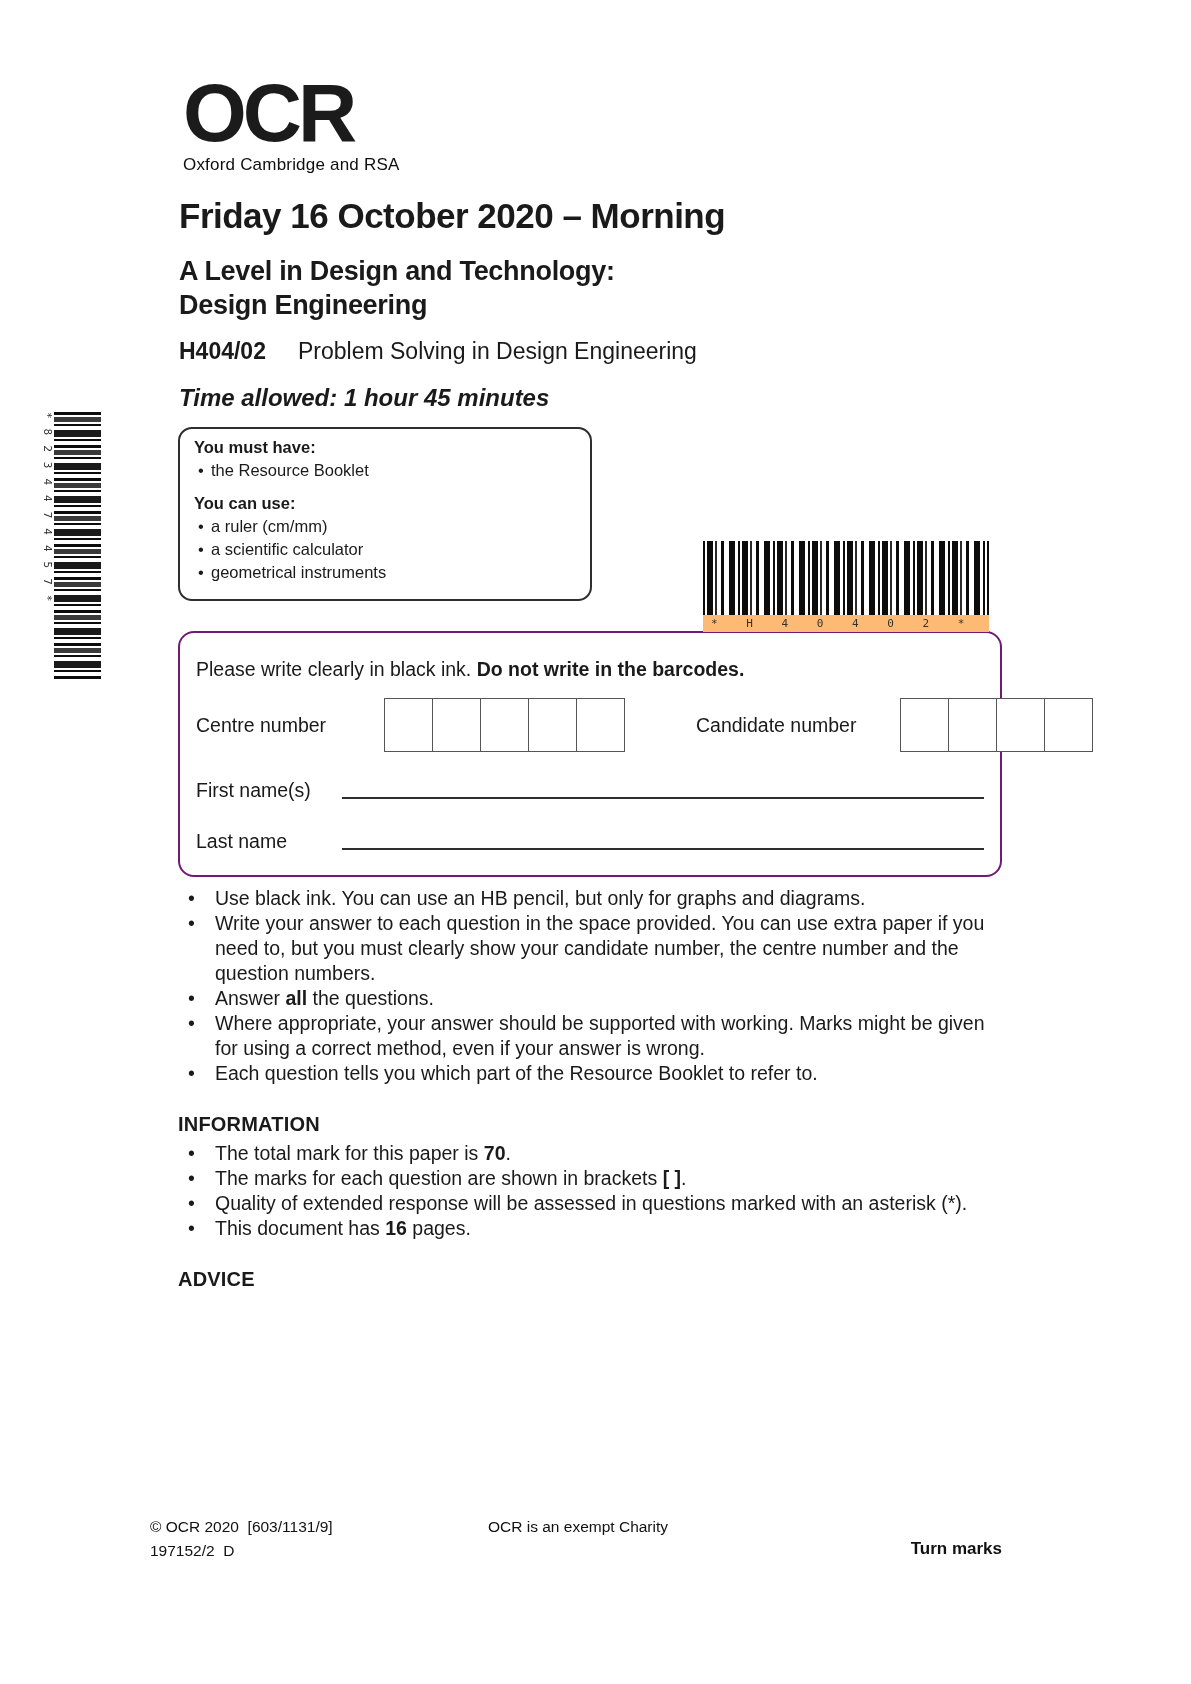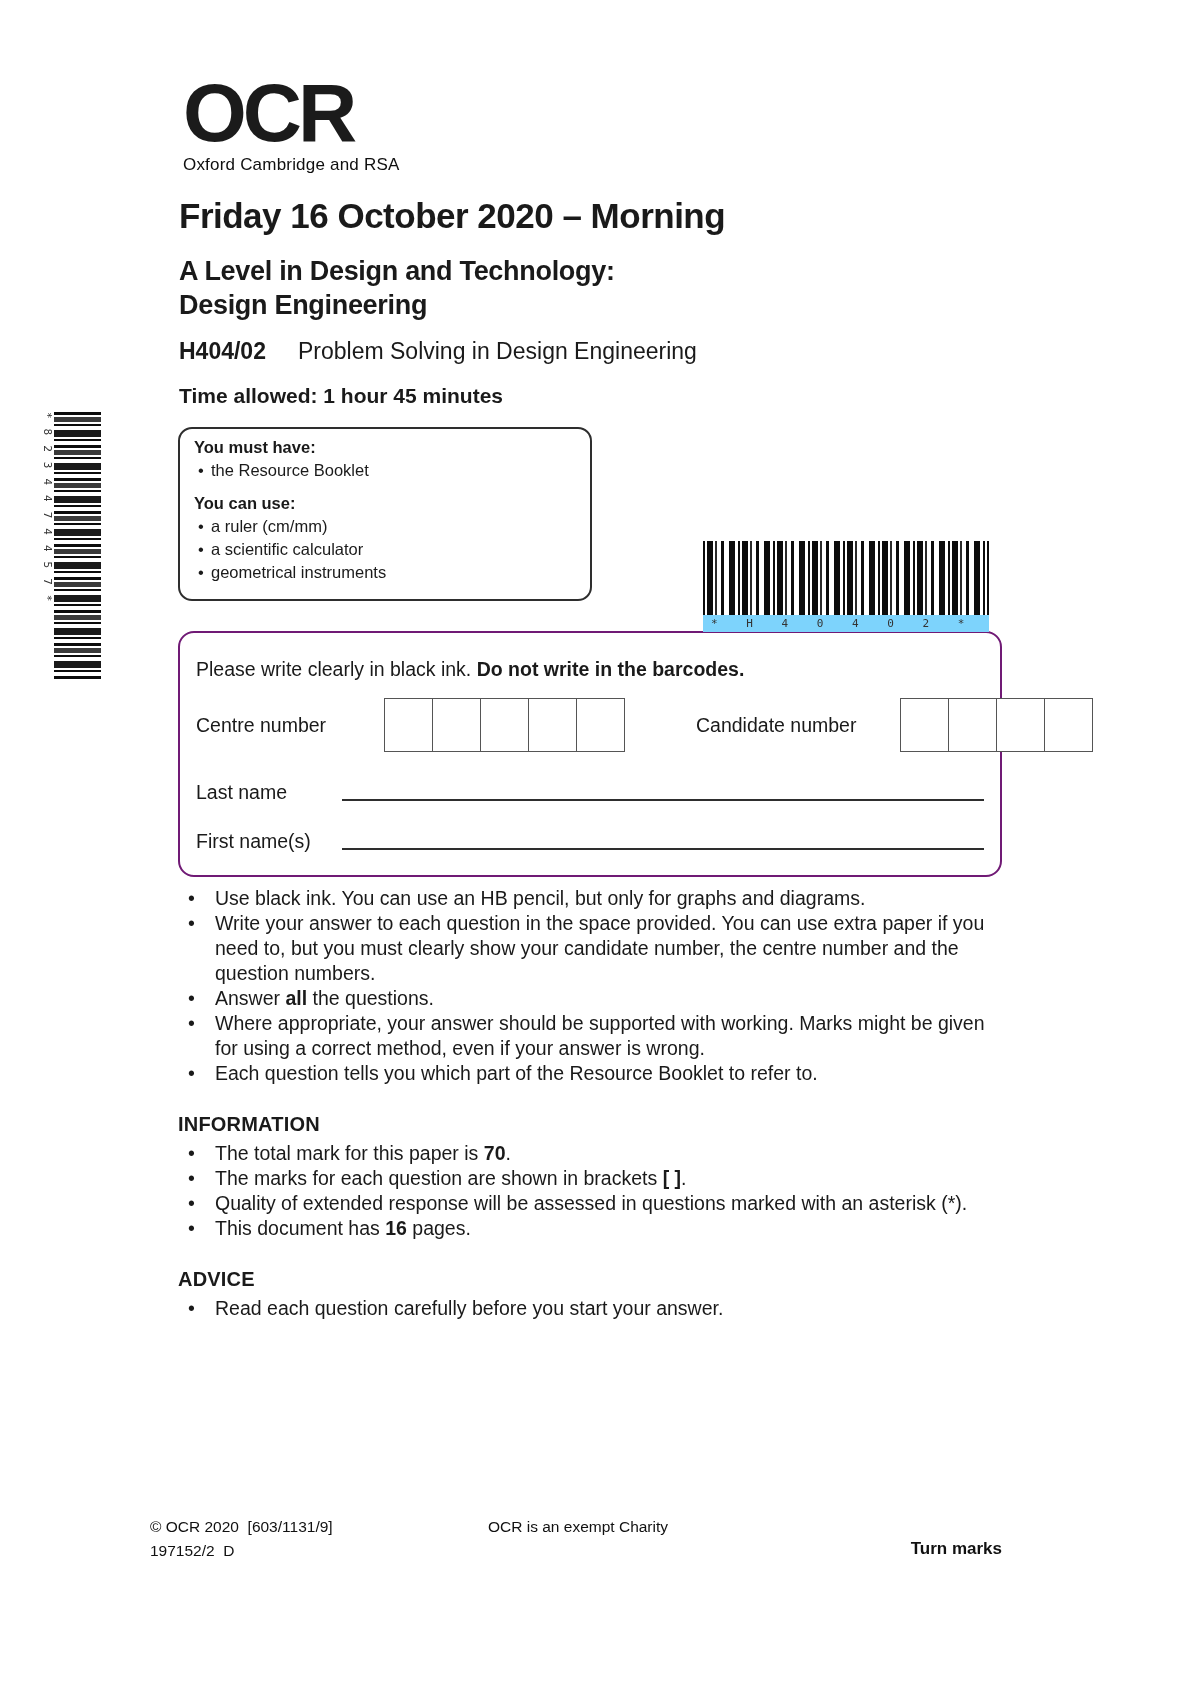--- a/index.html
+++ b/index.html
@@ -12,21 +12,21 @@
 
   
   .logo{position:absolute;left:183px;top:74px;}
   .logo-text{font-size:82px;font-weight:bold;letter-spacing:-4px;line-height:0.95;color:#1b1b1b;}
   .logo-tagline{font-size:17px;margin-top:3px;color:#0f0f0f;letter-spacing:0.2px;}
 
   .title{position:absolute;left:179px;top:196px;font-size:35px;font-weight:bold;letter-spacing:-0.5px;}
   .subtitle{position:absolute;left:179px;top:254px;font-size:27px;font-weight:bold;line-height:34px;letter-spacing:-0.3px;}
   .paper-line{position:absolute;left:179px;top:338px;font-size:23px;}
   .paper-code{font-weight:bold;margin-right:32px;}
-  .time{position:absolute;left:179px;top:384px;font-size:21px;font-weight:bold;}
+  .time{position:absolute;left:179px;top:384px;font-size:24px;font-weight:bold;font-style:italic;}
 
   
   .materials{
     position:absolute;left:178px;top:427px;width:382px;
     border:2px solid #2e2e2e;border-radius:14px;padding:7px 14px 15px;font-size:16.5px;line-height:22px;
   }
   .m-title{font-weight:bold;}
   .m-gap{margin-top:10px;}
   ul.mini{list-style:none;margin:1px 0 0;padding:0;}
   ul.mini li{position:relative;padding-left:17px;line-height:23px;}
@@ -40,21 +40,21 @@
   }
   .lb-bars{
     width:47px;height:268px;
     background:repeating-linear-gradient(180deg,
       #0c0c0c 0px,#0c0c0c 3px,#fff 3px,#fff 5px,
       #3a3a3a 5px,#3a3a3a 10px,#fff 10px,#fff 12px,
       #0c0c0c 12px,#0c0c0c 14px,#fff 14px,#fff 18px,
       #1a1a1a 18px,#1a1a1a 25px,#fff 25px,#fff 27px,
       #0c0c0c 27px,#0c0c0c 29px,#fff 29px,#fff 33px);
   }
-  .right-barcode{position:absolute;left:703px;top:541px;width:286px;background:#7dd3fc;z-index:2;padding-bottom:2px;}
+  .right-barcode{position:absolute;left:703px;top:541px;width:286px;background:#fdba74;z-index:2;padding-bottom:2px;}
   .rb-bars{
     height:74px;
     background:repeating-linear-gradient(90deg,
       #0c0c0c 0px,#0c0c0c 2px,#fff 2px,#fff 4px,
       #0c0c0c 4px,#0c0c0c 10px,#fff 10px,#fff 12px,
       #2b2b2b 12px,#2b2b2b 14px,#fff 14px,#fff 18px,
       #0c0c0c 18px,#0c0c0c 21px,#fff 21px,#fff 26px,
       #0c0c0c 26px,#0c0c0c 32px,#fff 32px,#fff 35px);
   }
   .rb-text{font-family:"DejaVu Sans Mono",monospace;font-size:11px;letter-spacing:11px;white-space:pre;margin-top:2px;padding-left:8px;color:#333;}
@@ -148,26 +148,26 @@
           <div class="cell"></div>
         </div>
       <div class="nr-label candidate-label">Candidate number</div>
       <div class="cells">
           <div class="cell"></div>
           <div class="cell"></div>
           <div class="cell"></div>
           <div class="cell"></div>
         </div>
     </div>
+    <div class="name-row first-row">
+      <div class="name-label">First name(s)</div>
+      <div class="name-line"></div>
+    </div>
     <div class="name-row last-row">
       <div class="name-label">Last name</div>
-      <div class="name-line"></div>
-    </div>
-    <div class="name-row first-row">
-      <div class="name-label">First name(s)</div>
       <div class="name-line"></div>
     </div>
   </div>
 
   <div class="sections">
     <div class="section">
       <ul class="bullets">
           <li><span>Use black ink. You can use an HB pencil, but only for graphs and diagrams.</span></li>
           <li><span>Write your answer to each question in the space provided. You can use extra paper if you need to, but you must clearly show your candidate number, the centre number and the question numbers.</span></li>
           <li><span>Answer </span><span class="bold">all</span><span> the questions.</span></li>
@@ -179,23 +179,20 @@
       <h3>INFORMATION</h3>
       <ul class="bullets">
           <li><span>The total mark for this paper is </span><span class="bold">70</span><span>.</span></li>
           <li><span>The marks for each question are shown in brackets </span><span class="bold">[ ]</span><span>.</span></li>
           <li><span>Quality of extended response will be assessed in questions marked with an asterisk (*).</span></li>
           <li><span>This document has </span><span class="bold">16</span><span> pages.</span></li>
         </ul>
     </div>
     <div class="section">
       <h3>ADVICE</h3>
-      <ul class="bullets">
-          <li><span>Read each question carefully before you start your answer.</span></li>
-        </ul>
     </div>
   </div>
 
   <div class="footer">
     <div class="f-copyright">© OCR 2020  [603/1131/9]</div>
     <div class="f-charity">OCR is an exempt Charity</div>
     <div class="f-ref">197152/2  D</div>
     <div class="f-turnover">Turn marks</div>
   </div>
 

